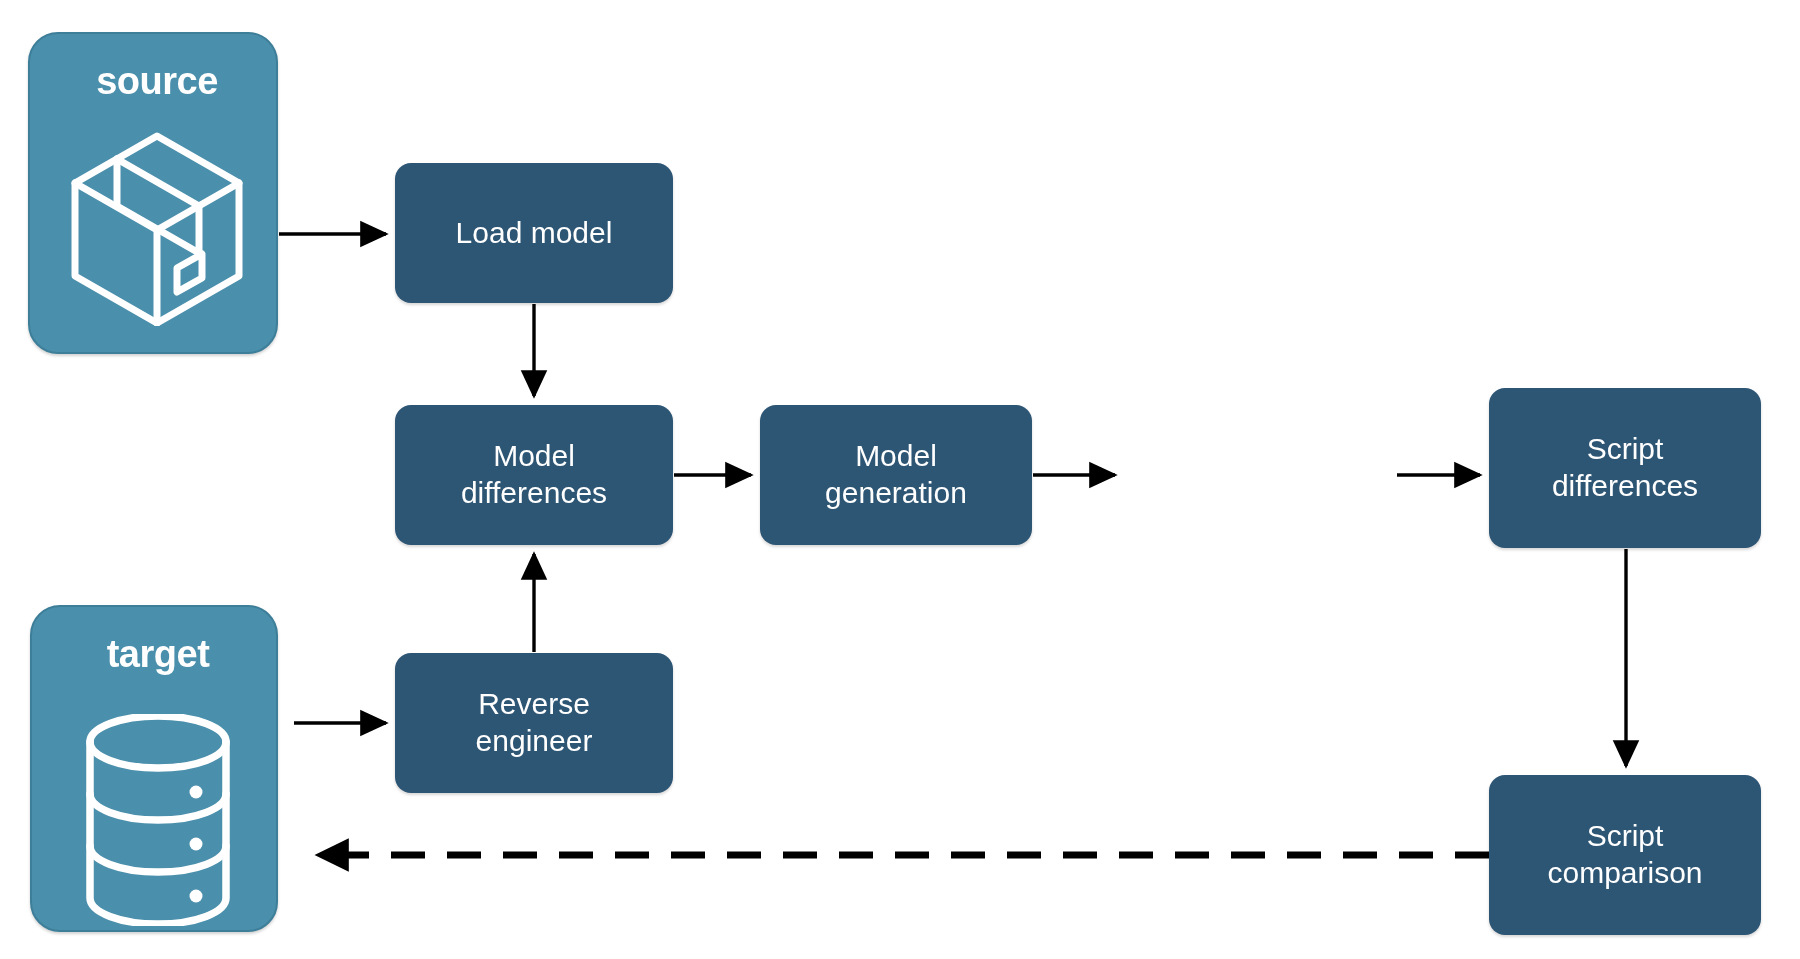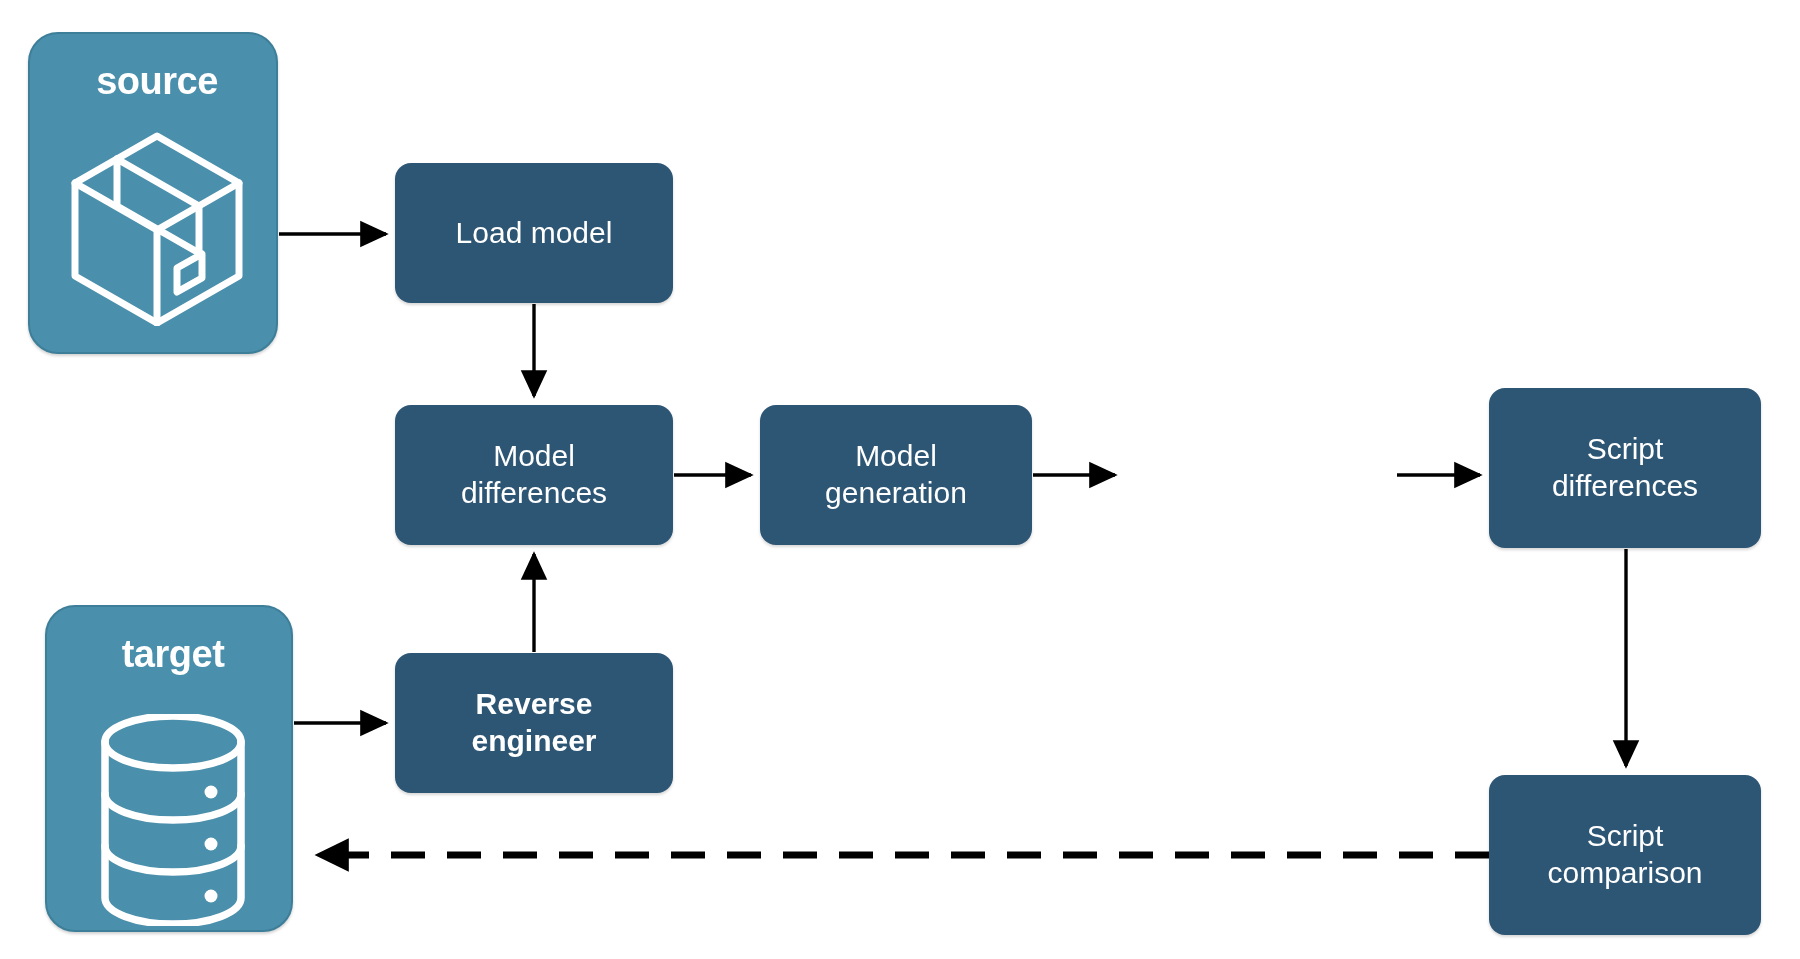--- a/index.html
+++ b/index.html
@@ -139,21 +139,21 @@
 
           <path d="M55 33 L137 80 L137 127"></path>
           <path d="M55 33 L55 80 L137 127"></path>
         </g>
 
         <path d="M115 142 L140 128 L140 152 L115 166 Z" fill="none" stroke="#ffffff" stroke-width="7" stroke-linejoin="round"></path>
       </svg>
     </div>
   </div>
 
-  <div class="endpoint" style="left:45px; top:605px; width:248px; height:327px;gap:36px;">
+  <div class="endpoint" style="left:30px; top:605px; width:248px; height:327px;gap:36px;">
     <div class="endpoint-label">target</div>
     <div class="endpoint-art">
       <svg width="160" height="212" viewBox="0 0 160 212" xmlns="http://www.w3.org/2000/svg">
         <g fill="none" stroke="#ffffff" stroke-width="7.5" stroke-linejoin="round" stroke-linecap="round">
 
           <path d="M12 28 L12 184 A68 26 0 0 0 148 184 L148 28"></path>
 
           <ellipse cx="80" cy="28" rx="68" ry="26"></ellipse>
 
           <path d="M12 80 A68 26 0 0 0 148 80"></path>
@@ -182,21 +182,21 @@
     </span>
   </div>
 
 
   <div class="node" style="left:1489px; top:388px; width:272px; height:160px;">
     <span>
       <span>Script</span><br><span>differences</span>
     </span>
   </div>
 
-  <div class="node" style="left:395px; top:653px; width:278px; height:140px;font-weight:bold;">
+  <div class="node" style="left:395px; top:653px; width:278px; height:140px;">
     <span>
       <span>Reverse</span><br><span>engineer</span>
     </span>
   </div>
 
   <div class="node" style="left:1489px; top:775px; width:272px; height:160px;">
     <span>
       <span>Script</span><br><span>comparison</span>
     </span>
   </div>

